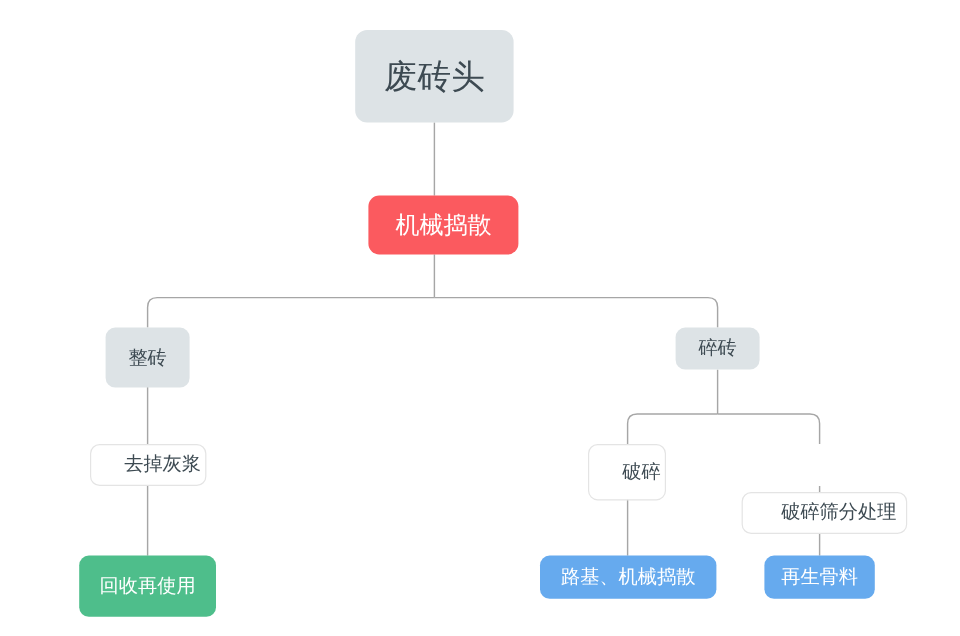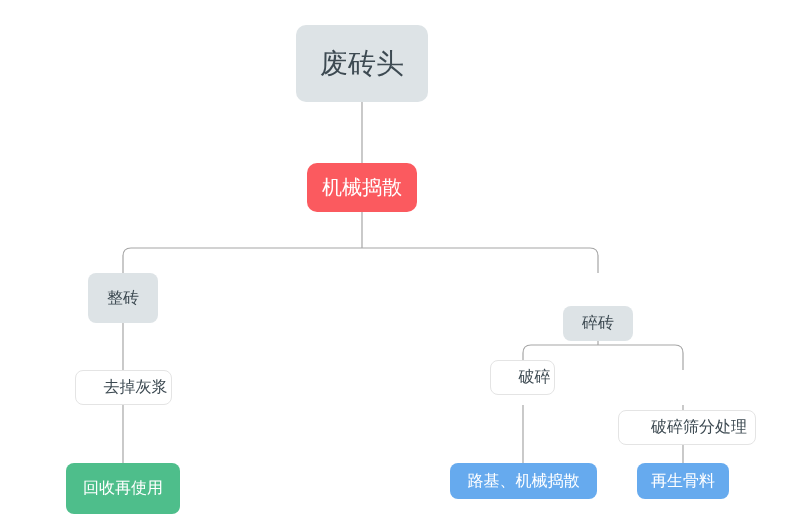--- a/index.html
+++ b/index.html
@@ -69,29 +69,29 @@
     <path d="M123 405 L123 463"></path>
     <path d="M598 308 L598 345"></path>
     <path d="M598 345 L531 345 Q523 345 523 353 L523 370"></path>
     <path d="M598 345 L675 345 Q683 345 683 353 L683 370"></path>
     <path d="M523 405 L523 463"></path>
     <path d="M683 405 L683 463"></path>
   </svg>
 
   <div class="node gray root-node" style="left:296px; top:25px; width:132px; height:77px;">废砖头</div>
 
-  <div class="node red" style="left:307px; top:163px; width:110px; height:49px;border-radius:10px;">机械捣散</div>
+  <div class="node red" style="left:307px; top:163px; width:125px; height:49px;">机械捣散</div>
 
   <div class="node gray" style="left:88px; top:273px; width:70px; height:50px;">整砖</div>
 
-  <div class="node gray" style="left:563px; top:273px; width:70px; height:35px;margin-top:33px;">碎砖</div>
+  <div class="node gray" style="left:563px; top:273px; width:70px; height:35px;">碎砖</div>
 
   <div class="node outline" style="left:75px; top:370px; width:97px; height:35px;">去掉灰浆</div>
 
-  <div class="node outline" style="left:490px; top:360px; width:65px; height:35px;">破碎</div>
+  <div class="node outline" style="left:490px; top:370px; width:65px; height:47px;">破碎</div>
 
   <div class="node outline" style="left:618px; top:370px; width:138px; height:35px;margin-top:40px;">破碎筛分处理</div>
 
   <div class="node green" style="left:66px; top:463px; width:114px; height:51px;">回收再使用</div>
 
   <div class="node blue" style="left:450px; top:463px; width:147px; height:36px;">路基、机械捣散</div>
 
   <div class="node blue" style="left:637px; top:463px; width:92px; height:36px;">再生骨料</div>
 
 </div>

